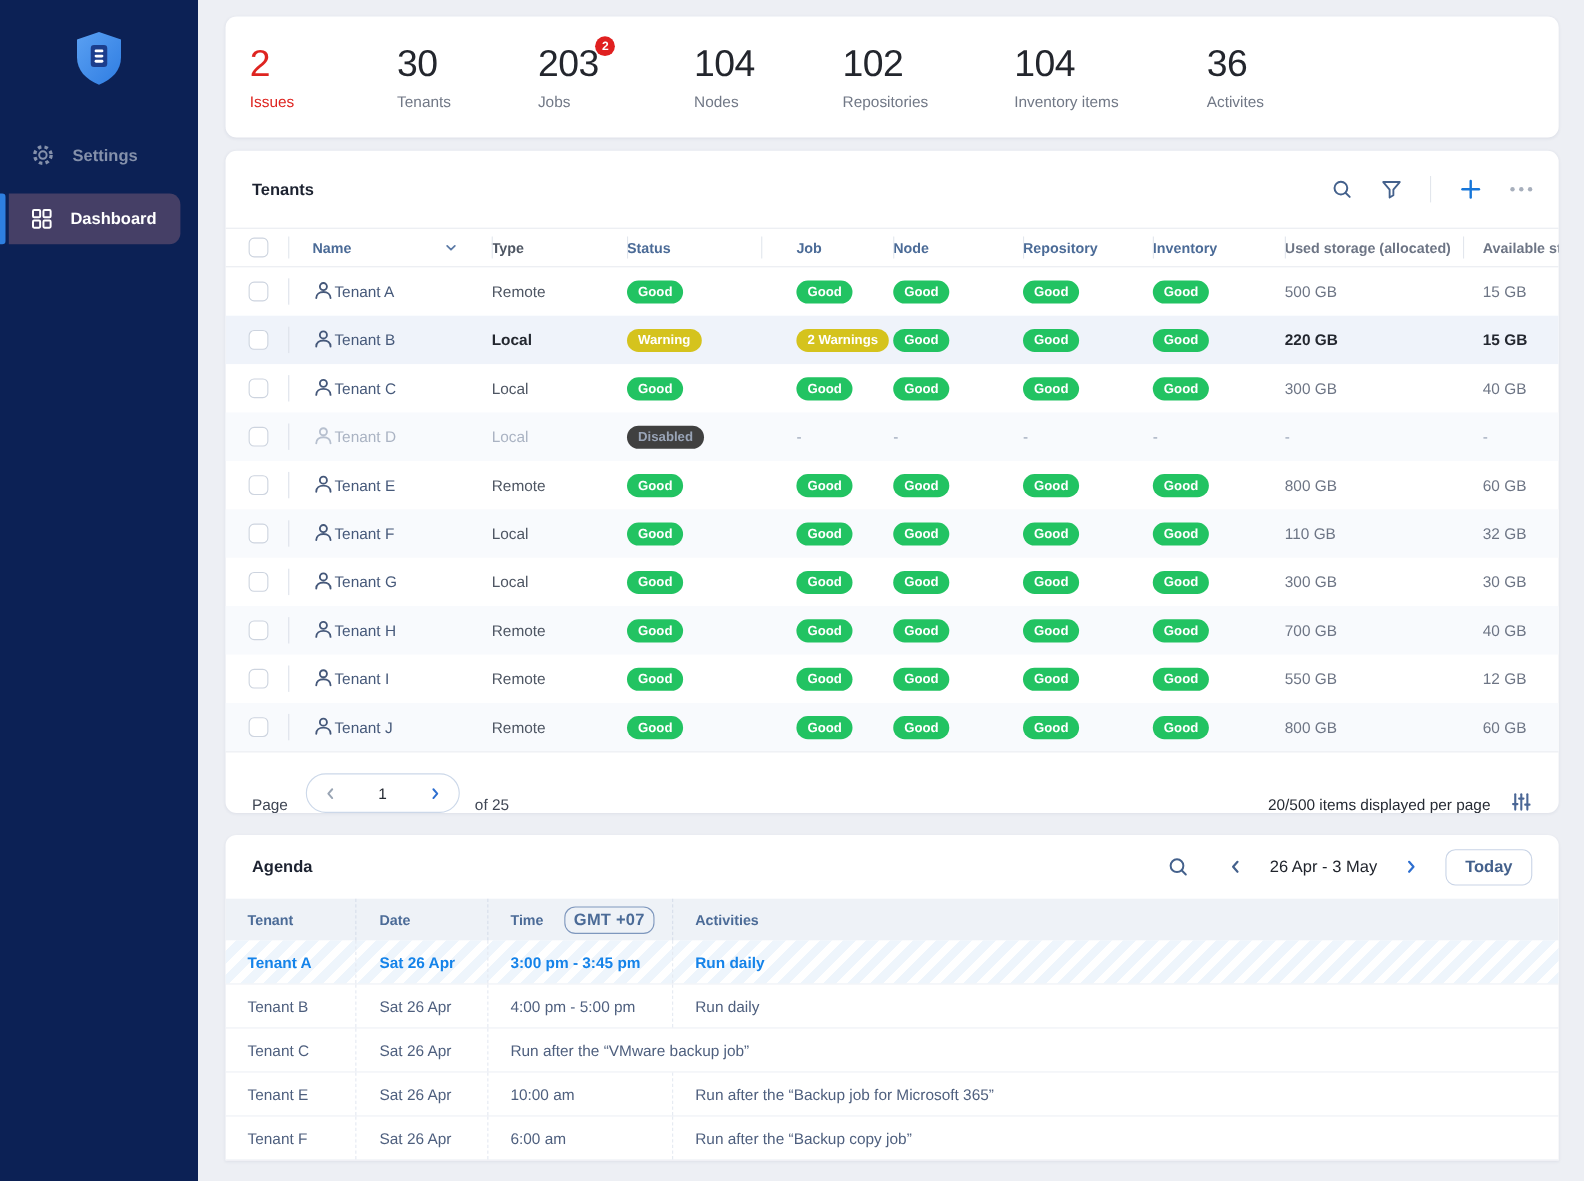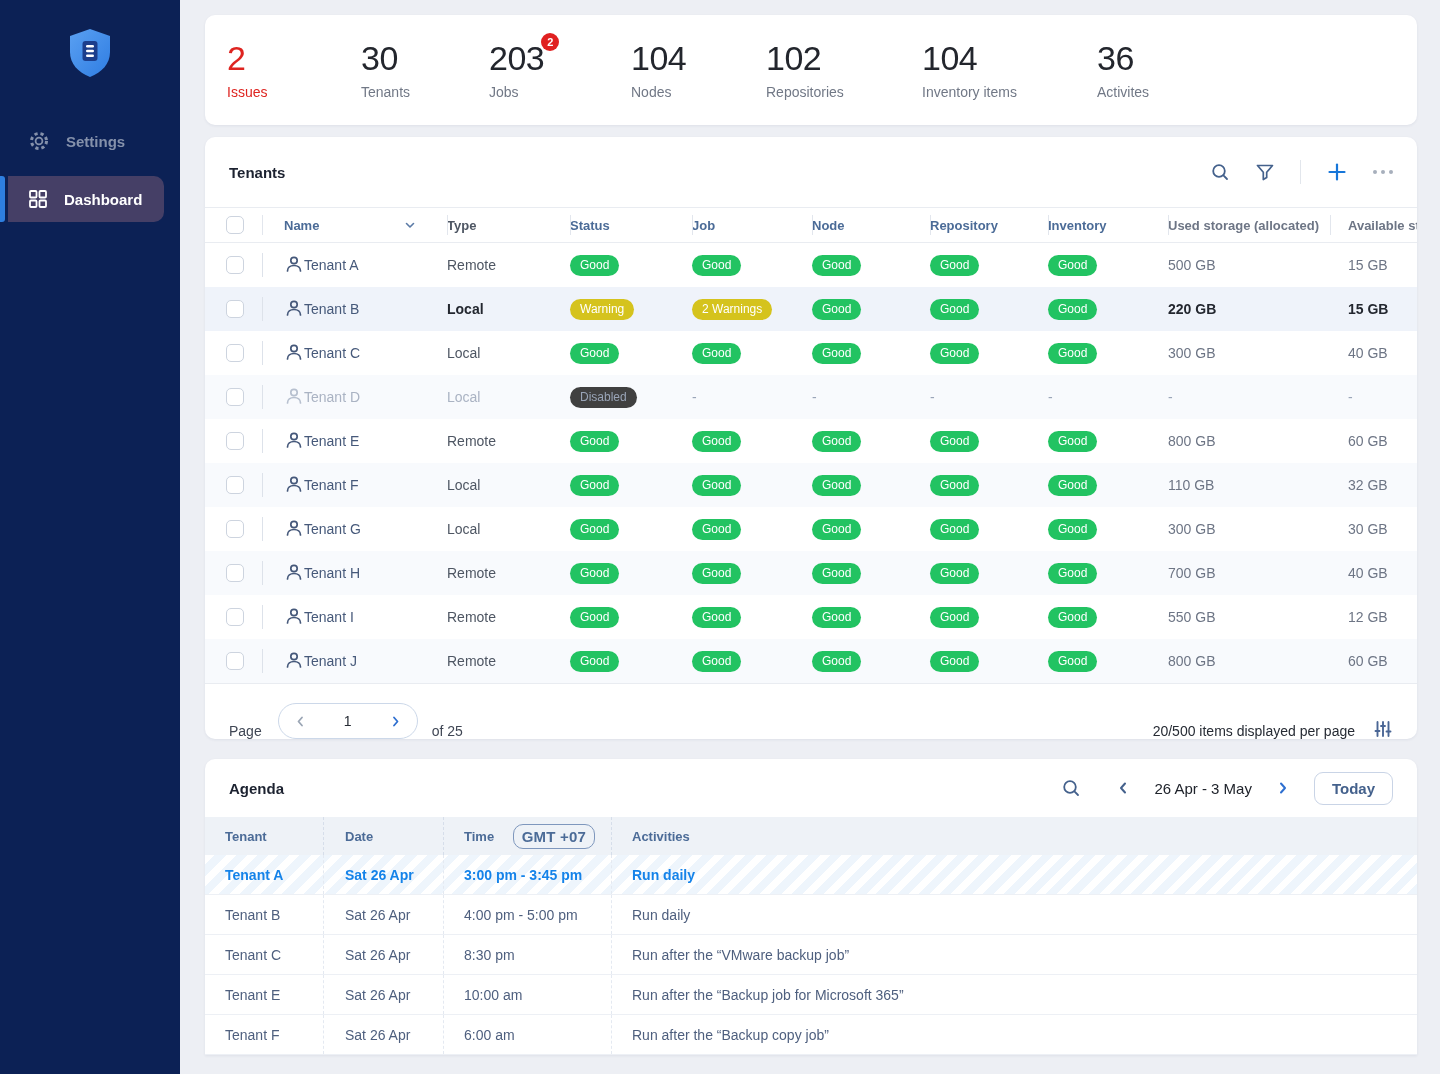--- a/index.html
+++ b/index.html
@@ -75,21 +75,21 @@
   }
   .th, .td { display: flex; align-items: center; flex-shrink: 0; position: relative; }
   .thead .th + .th::before {
     content: ''; position: absolute; left: 0; top: 50%; transform: translateY(-50%);
     height: 20px; width: 1px; background: #e2e6ed;
   }
   .col-check { width: 57px; padding-left: 21px; }
   .col-name  { width: 185px; padding-left: 22px; }
   .col-type  { width: 123px; }
   .col-status{ width: 122px; }
-  .col-job   { width: 120px; }
+  .col-job   { width: 120px; padding-left: 32px; }
   .col-node  { width: 118px; }
   .col-repo  { width: 118px; }
   .col-inv   { width: 120px; }
   .col-used  { width: 162px; }
   .col-avail { width: 130px; padding-left: 18px; white-space: nowrap; }
   .th.col-name { padding-right: 30px; }
   .th.col-name .sort-chevron { margin-left: auto; display: flex; }
 
   .trow { display: flex; height: 44px; font-size: 14px; }
   .trow.alt { background: #f8fafd; }
@@ -105,21 +105,21 @@
   .tname { color: #46597a; cursor: pointer; }
   .col-type { color: #4e5663; }
   .col-used, .col-avail { color: #6d7585; }
   .trow.highlight .col-type, .trow.highlight .col-used, .trow.highlight .col-avail { color: #23272f; font-weight: 700; }
   .trow.disabled .tname, .trow.disabled .col-type { color: #aab3c3; }
   .trow.disabled .avatar svg * { stroke: #b7c0cf; }
   .dash { color: #9aa5b8; }
 
   .chip {
     display: inline-block; padding: 4px 10px 5px; border-radius: 12px;
-    font-size: 12px; font-weight: 400; color: #fff; line-height: 1; white-space: nowrap;
+    font-size: 12px; font-weight: 700; color: #fff; line-height: 1; white-space: nowrap;
   }
   .chip-good { background: #22c362; }
   .chip-warn { background: #d5c31d; }
   .chip-disabled { background: #404040; color: #99a4b7; }
 
   .pager {
     height: 56px; display: flex; align-items: flex-end; padding: 0 24px;
     border-top: 1px solid #e9ecf1; font-size: 14px; color: #3f4654;
   }
   .page-pill {
@@ -725,21 +725,20 @@
   <div class="agrow">
     <div class="ag-cell ag-col-tenant">Tenant B</div>
     <div class="ag-cell ag-col-date">Sat 26 Apr</div>
     <div class="ag-cell ag-col-time">4:00 pm - 5:00 pm</div>
     <div class="ag-cell ag-col-act">Run daily</div>
   </div>
 
   <div class="agrow">
     <div class="ag-cell ag-col-tenant">Tenant C</div>
     <div class="ag-cell ag-col-date">Sat 26 Apr</div>
-    <div class="ag-cell ag-col-time">8:30 pm</div>
     <div class="ag-cell ag-col-act">Run after the “VMware backup job”</div>
   </div>
 
   <div class="agrow">
     <div class="ag-cell ag-col-tenant">Tenant E</div>
     <div class="ag-cell ag-col-date">Sat 26 Apr</div>
     <div class="ag-cell ag-col-time">10:00 am</div>
     <div class="ag-cell ag-col-act">Run after the “Backup job for Microsoft 365”</div>
   </div>
 

